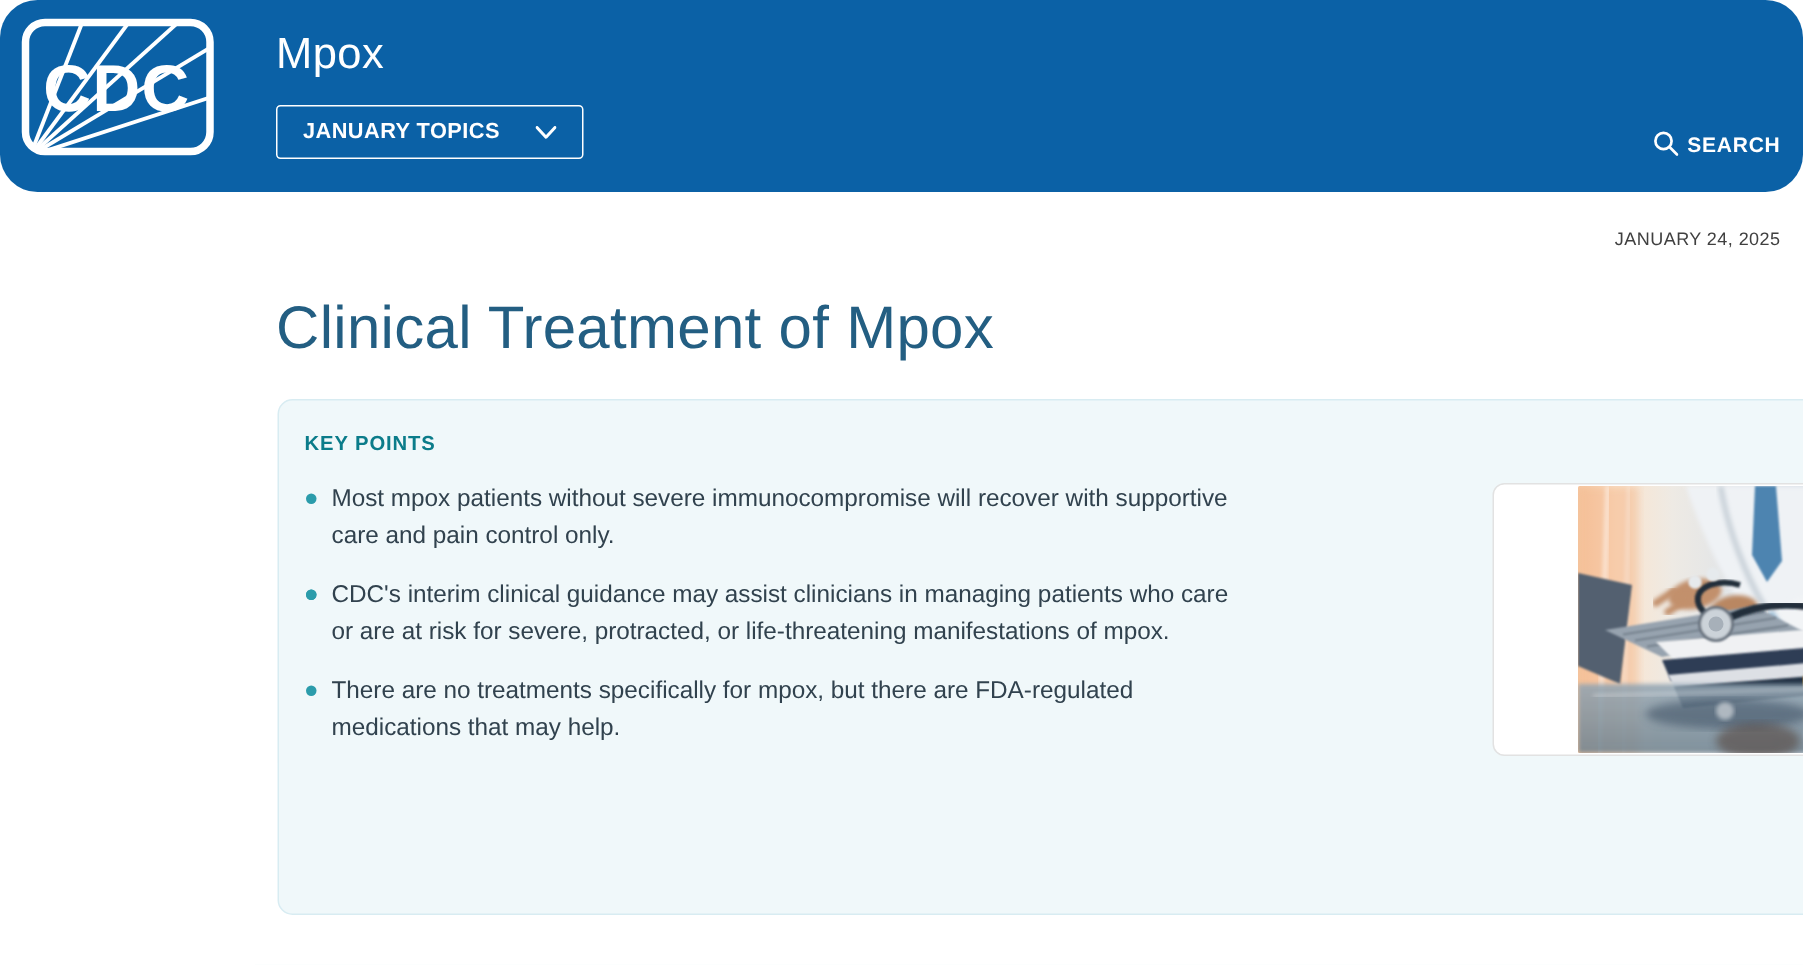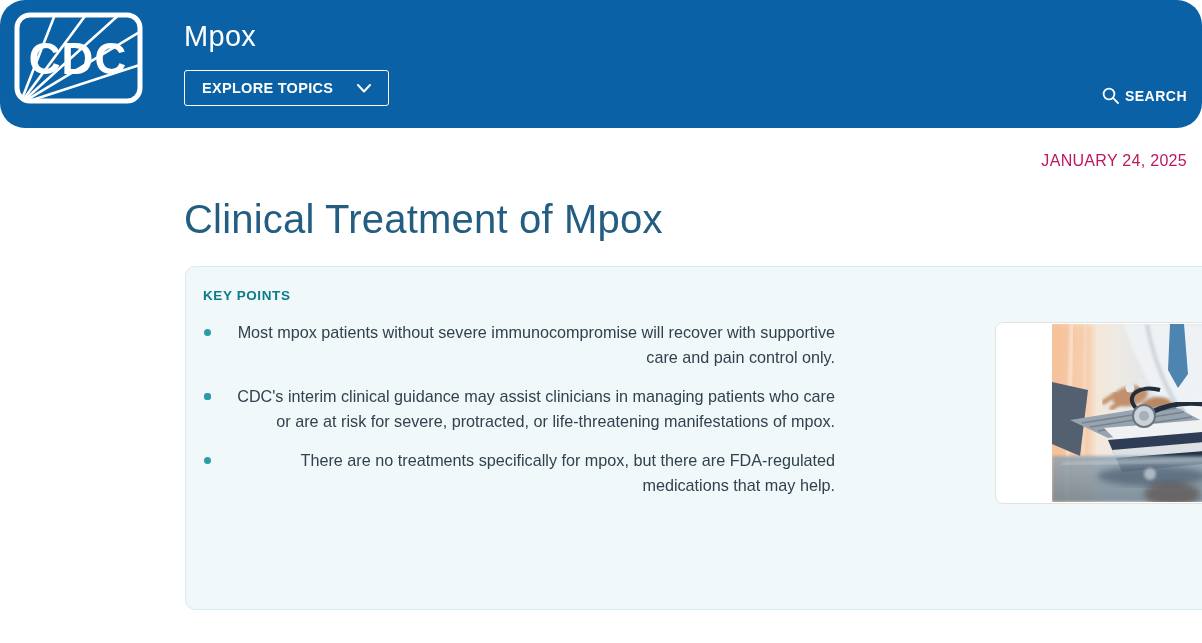--- a/index.html
+++ b/index.html
@@ -26,31 +26,31 @@
     background:transparent;border:1.5px solid #ffffff;border-radius:3px;
     color:#ffffff;font-size:14.5px;font-weight:700;letter-spacing:.3px;cursor:pointer;
     font-family:inherit;}
   .chevron{width:14px;height:9px;display:block;}
   .search-btn{position:absolute;right:15px;top:87px;display:flex;align-items:center;gap:6px;
     background:transparent;border:none;color:#ffffff;font-size:14px;font-weight:600;
     letter-spacing:.5px;cursor:pointer;font-family:inherit;}
   .search-icon{width:17px;height:17px;display:block;}
 
   
-  .date-row{position:absolute;right:15px;top:152px;font-size:16px;color:#be185d;
+  .date-row{position:absolute;right:15px;top:152px;font-size:12px;color:#404040;
     font-weight:500;letter-spacing:.3px;}
   .page-title{position:absolute;left:184px;top:197px;font-size:40px;font-weight:500;
     color:var(--title-blue);letter-spacing:.2px;}
 
   .keypoints{position:absolute;left:185px;top:266px;width:1149px;height:344px;
     background:var(--keypoints-bg);border:1px solid var(--keypoints-border);
     border-radius:10px;}
   .kp-heading{position:absolute;left:17px;top:21px;font-size:13.5px;font-weight:700;
     letter-spacing:.6px;color:var(--keypoints-teal);}
-  .kp-list{position:absolute;left:17px;top:53px;width:632px;list-style:none;text-align:right;}
+  .kp-list{position:absolute;left:17px;top:53px;width:632px;list-style:none;}
   .kp-list li{position:relative;padding-left:18px;margin-bottom:14px;
     font-size:16.2px;line-height:25px;color:var(--body-text);}
   .dot{position:absolute;left:1px;top:9px;width:7px;height:7px;border-radius:50%;
     background:var(--bullet-teal);}
 
   .image-card{position:absolute;right:14px;top:55px;width:324px;height:182px;
     background:#ffffff;border:1px solid #e2e2e2;border-radius:8px;
     display:flex;align-items:center;justify-content:center;}
   .photo{width:210px;height:178px;display:block;border-radius:1px;}
 </style>
@@ -74,21 +74,21 @@
         <line x1="6" y1="92" x2="129" y2="18"></line>
         <line x1="6" y1="92" x2="129" y2="52"></line>
       </g>
       <text x="64" y="62" text-anchor="middle" fill="#ffffff" font-family="Liberation Sans, DejaVu Sans, sans-serif" font-size="44" font-weight="800" letter-spacing="1">CDC</text>
     </svg>
   </a>
 
   <div class="site-title">Mpox</div>
 
   <button class="explore-btn">
-    <span>EXPLORE TOPICS</span>
+    <span>JANUARY TOPICS</span>
     <svg class="chevron" viewBox="0 0 14 9">
       <polyline points="1,1 7,7.5 13,1" fill="none" stroke="#ffffff" stroke-width="2" stroke-linecap="round" stroke-linejoin="round"></polyline>
     </svg>
   </button>
 
   <button class="search-btn">
     <svg class="search-icon" viewBox="0 0 17 17">
       <circle cx="7" cy="7" r="5.4" fill="none" stroke="#ffffff" stroke-width="1.8"></circle>
       <line x1="11.2" y1="11.2" x2="16" y2="16" stroke="#ffffff" stroke-width="1.8" stroke-linecap="round"></line>
     </svg>

